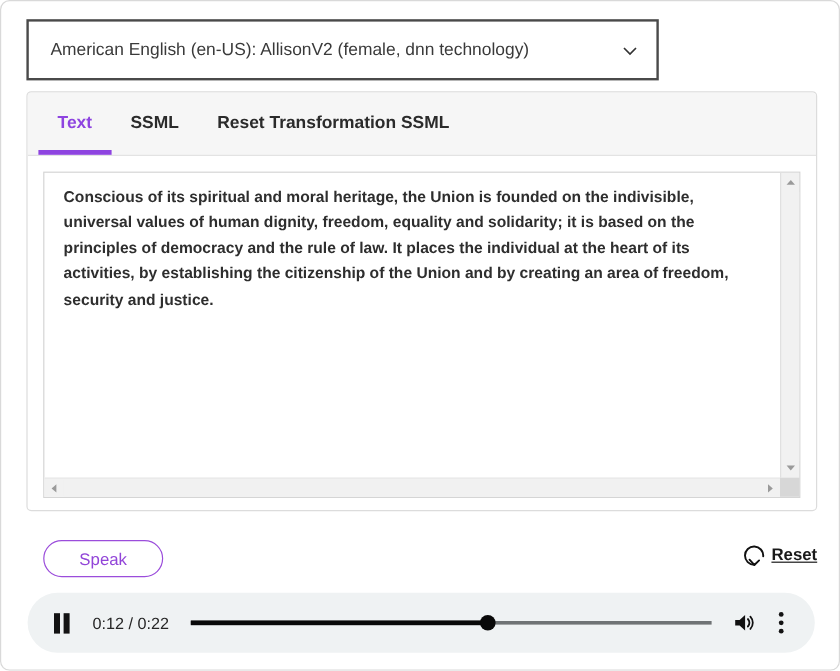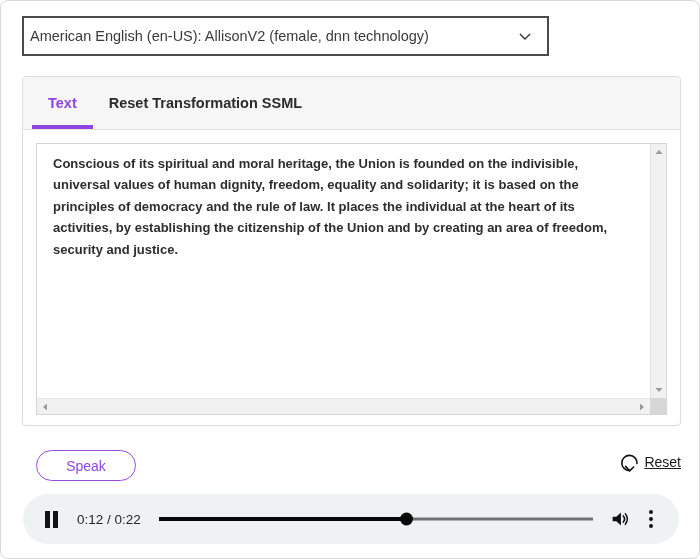--- a/index.html
+++ b/index.html
@@ -15,26 +15,26 @@
     background: #ffffff;
     border: 1px solid #d9d9d9;
     border-radius: 8px;
     overflow: hidden;
   }
 
   
   .voice-select {
     position: absolute;
     left: 21px; top: 15px;
-    width: 527px; height: 40px;
+    width: 527px; height: 51px;
     background: #ffffff;
     border: 2px solid #4a4a4a;
     display: flex;
     align-items: center;
-    padding: 0 12px 0 6px;
+    padding: 0 12px 0 18px;
     cursor: pointer;
   }
   .voice-select .value {
     flex: 1;
     font-size: 14.5px;
     color: #3a3a3a;
     white-space: nowrap;
     overflow: hidden;
   }
   .chevron {
@@ -169,20 +169,21 @@
     display: flex; align-items: center; justify-content: center;
     cursor: pointer;
     padding: 0;
   }
   .reset-group {
     position: absolute;
     right: 18px; top: 447px;
     display: flex;
     align-items: center;
     cursor: pointer;
+    font-weight: bold;
   }
   .reset-icon { width: 28px; height: 28px; color: #111; }
   .reset-label {
     font-size: 14px;
     color: #1a1a1a;
     text-decoration: underline;
   }
 
   
   .player {
@@ -281,20 +282,23 @@
         <path d="M3 6 L8 11 L13 6"></path>
       </svg>
     </span>
   </div>
 
   <div class="card">
 
     <div class="tabbar">
       <div class="tab active">
         <span>Text</span>
+      </div>
+      <div class="tab">
+        <span>SSML</span>
       </div>
       <div class="tab">
         <span>Reset Transformation SSML</span>
       </div>
     </div>
 
     <div class="editor-wrap">
 
       <div class="editor-text">Conscious of its spiritual and moral heritage, the Union is founded on the indivisible, universal values of human dignity, freedom, equality and solidarity; it is based on the principles of democracy and the rule of law. It places the individual at the heart of its activities, by establishing the citizenship of the Union and by creating an area of freedom, security and justice.</div>
 

